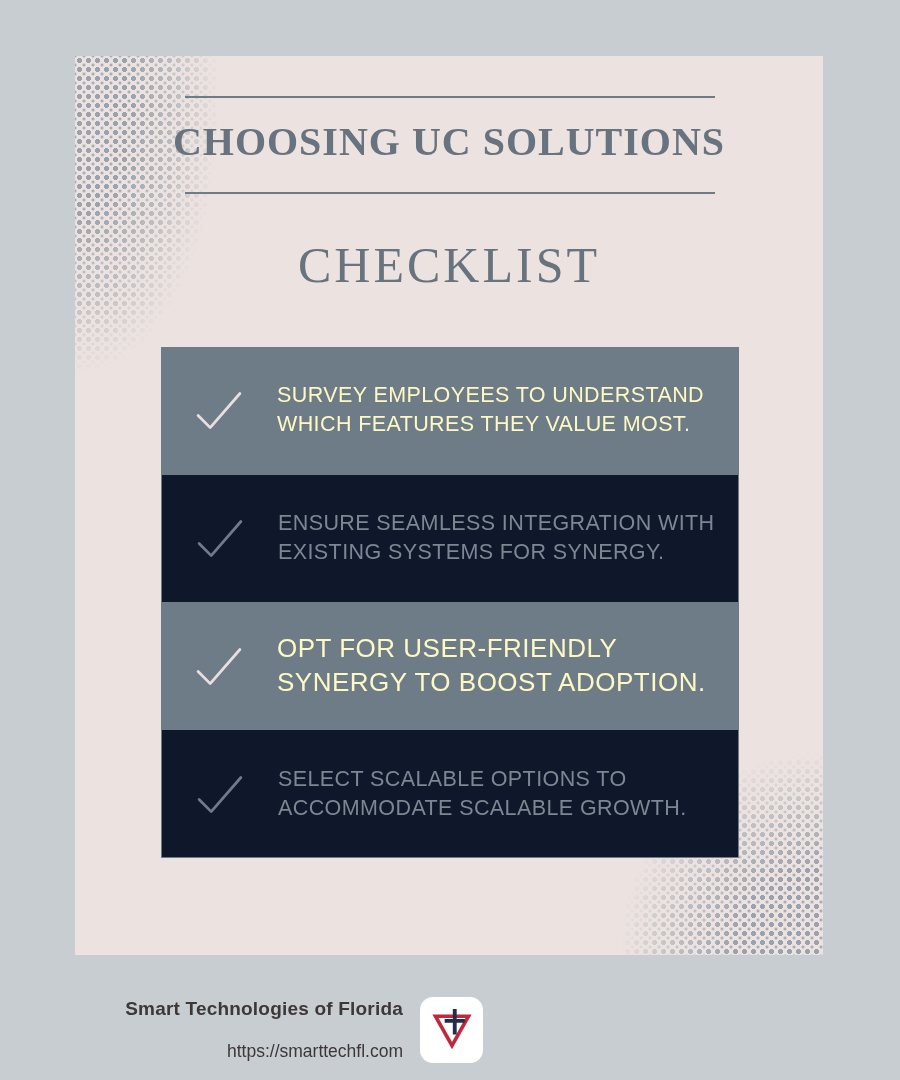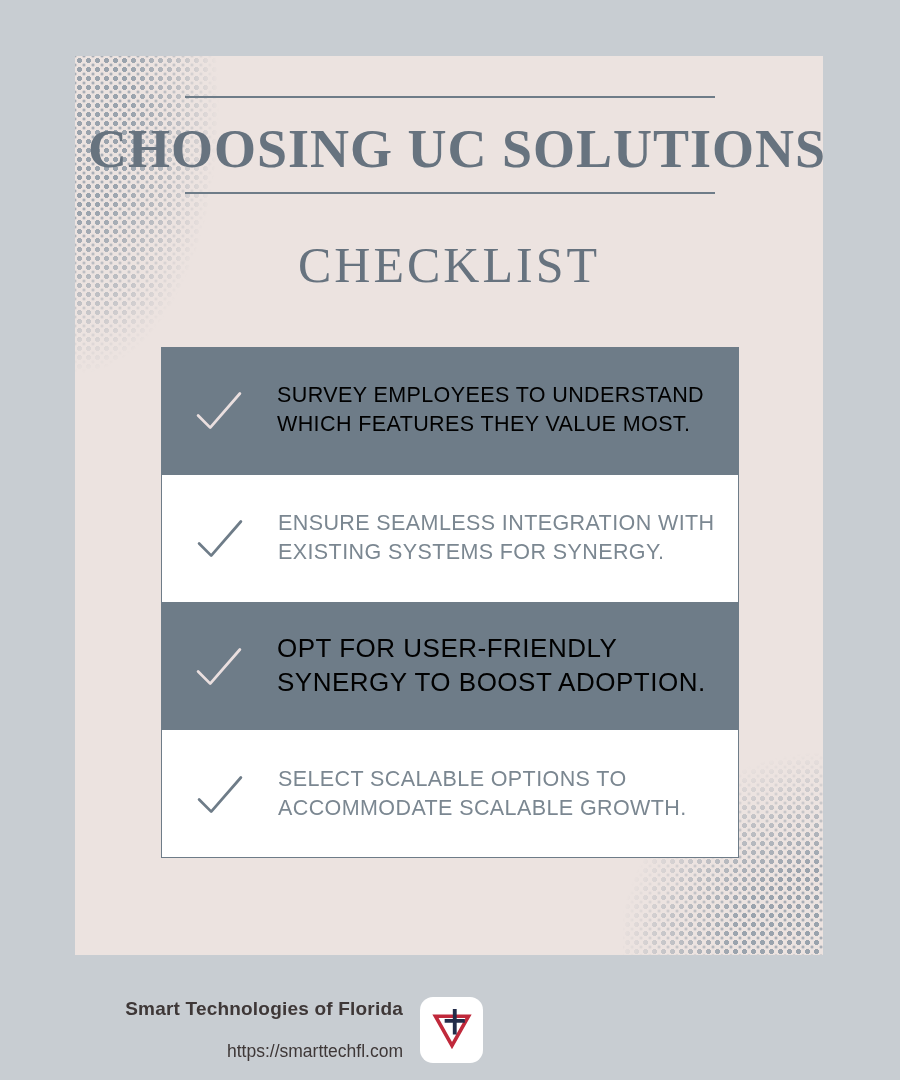--- a/index.html
+++ b/index.html
@@ -38,42 +38,42 @@
   }
 
   
   .rule {
     position:absolute; left:110px; width:530px; height:2px; background:#6e7c88;
   }
   .rule-top { top:40px; }
   .rule-bottom { top:136px; }
 
   .poster-title {
-    position:absolute; left:8px; top:62px; width:100%;
+    position:absolute; left:0; top:62px; width:100%;
     text-align:center;
     font-family:"Liberation Serif", serif;
-    font-weight:bold; font-size:54px; letter-spacing:1px;
+    font-weight:bold; font-size:40px; letter-spacing:1px;
     color:#67737f;
   }
   .poster-subtitle {
     position:absolute; left:0; top:180px; width:100%;
     text-align:center;
     font-family:"Liberation Serif", serif;
     font-weight:400; font-size:50px; letter-spacing:3px;
     color:#67737f;
   }
 
   
   .checklist {
     position:absolute; left:86px; top:291px; width:578px; height:511px;
     display:flex; flex-direction:column;
   }
   .row { flex:1 1 0; display:flex; align-items:center; }
-  .row.dark { background:#6e7c88; color:#000000; }
-  .row.light { background:#ffffff; border:1.5px solid #6e7c88; color:#7b8791; }
+  .row.dark { background:#6e7c88; color:#fef9c3; }
+  .row.light { background:#0f172a; border:1.5px solid #6e7c88; color:#7b8791; }
   .row + .row.light { border-top:1.5px solid #6e7c88; }
   .check-cell {
     width:116px; flex:0 0 116px;
     display:flex; justify-content:center; align-items:center;
   }
   .check-cell svg { width:58px; height:44px; }
   .row-text {
     flex:1; padding-right:18px;
     font-size:21.5px; letter-spacing:.4px; line-height:1.35;
   }

